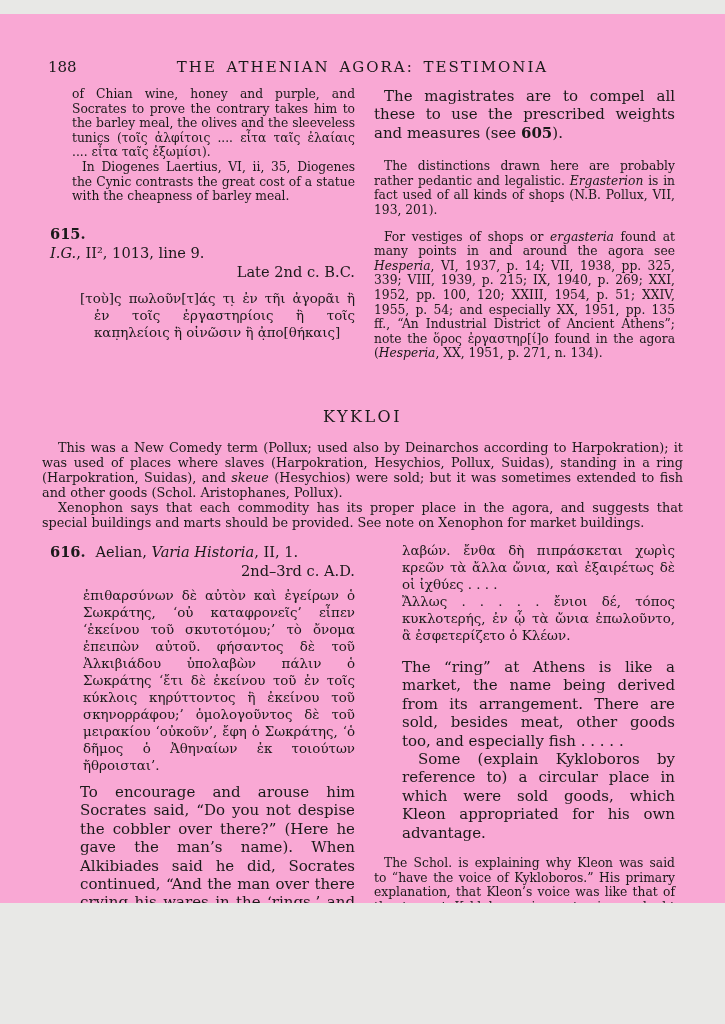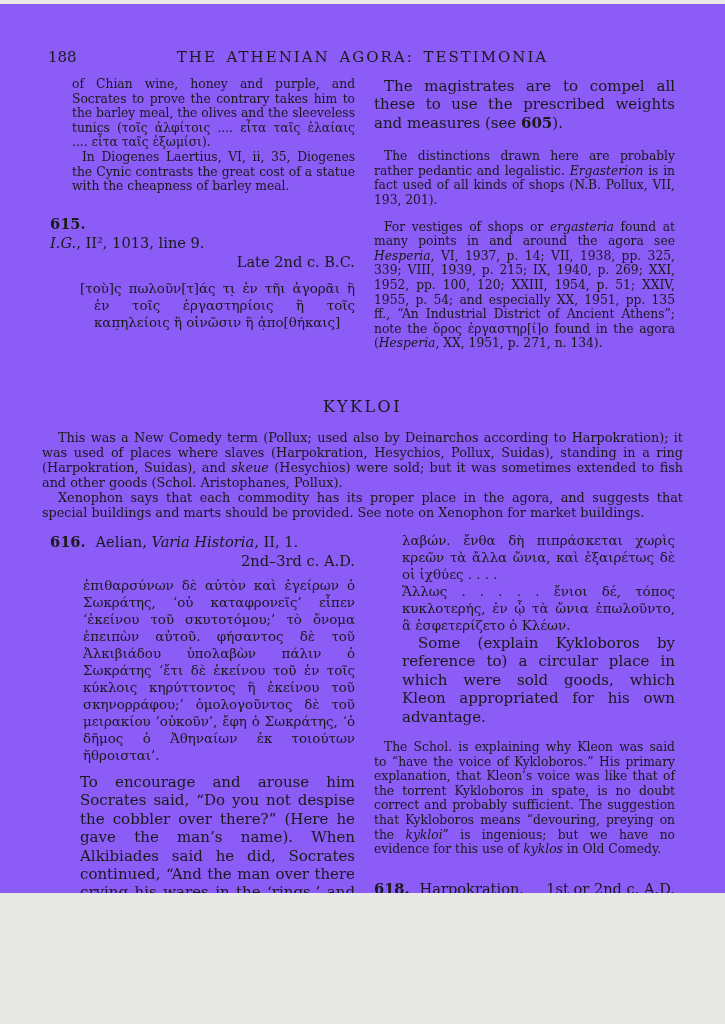--- a/index.html
+++ b/index.html
@@ -1,20 +1,20 @@
 <!DOCTYPE html>
 <html><head>
 <meta charset="utf-8">
 <style>
   html,body{margin:0;padding:0;background:#e8e8e6;}
   .page{
     position:relative;
     width:725px;height:889px;
-    margin:4px auto;
-    background:#8b5cf6;
+    margin:14px auto;
+    background:#f9a8d4;
     color:#1a1a1a;
     font-family:"DejaVu Serif", serif;
     overflow:hidden;
   }
   p{margin:0;}
   
   .header{position:absolute;top:44px;left:48px;right:48px;height:22px;}
   .page-num{position:absolute;left:0;top:0;font-size:15px;}
   .page-title{display:block;text-align:center;font-size:15px;letter-spacing:2px;word-spacing:3px;}
   
@@ -105,20 +105,21 @@
       <div class="date-line">2nd–3rd c. A.D.</div>
       <p class="greek g616L">ἐπιθαρσύνων δὲ αὐτὸν καὶ ἐγείρων ὁ Σωκράτης, ‘οὐ καταφρονεῖς’ εἶπεν ‘ἐκείνου τοῦ σκυτοτόμου;’ τὸ ὄνομα ἐπειπὼν αὐτοῦ. φήσαντος δὲ τοῦ Ἀλκιβιάδου ὑπολαβὼν πάλιν ὁ Σωκράτης ‘ἔτι δὲ ἐκείνου τοῦ ἐν τοῖς κύκλοις κηρύττοντος ἢ ἐκείνου τοῦ σκηνορράφου;’ ὁμολογοῦντος δὲ τοῦ μειρακίου ‘οὐκοῦν’, ἔφη ὁ Σωκράτης, ‘ὁ δῆμος ὁ Ἀθηναίων ἐκ τοιούτων ἤθροισται’.</p>
       <p class="trans t616L">To encourage and arouse him Socrates said, “Do you not despise the cobbler over there?” (Here he gave the man’s name). When Alkibiades said he did, Socrates continued, “And the man over there crying his wares in the ‘rings,’ and the tentmaker?” When the young man agreed, “Very well,” said Socrates, “the Athenian Demos is a collection of such men.”</p>
 
       <p class="greek g617">ὁ δὲ κύκλος Ἀθήνησίν ἐστι, καθάπερ μάκελλος ἐκ τῆς κατασκευῆς τὴν προσηγορίαν</p>
     </div>
 
     <div class="colR">
       <p class="greek g616R">λαβών. ἔνθα δὴ πιπράσκεται χωρὶς κρεῶν τὰ ἄλλα ὤνια, καὶ ἐξαιρέτως δὲ οἱ ἰχθύες . . . .</p>
       <p class="greek g616R">Ἄλλως . . . . . ἔνιοι δέ, τόπος κυκλοτερής, ἐν ᾧ τὰ ὤνια ἐπωλοῦντο, ἃ ἐσφετερίζετο ὁ Κλέων.</p>
+      <p class="trans t616R t616R1">The “ring” at Athens is like a market, the name being derived from its arrangement. There are sold, besides meat, other goods too, and especially fish . . . . .</p>
       <p class="trans t616R ind2">Some (explain Kykloboros by reference to) a circular place in which were sold goods, which Kleon appropriated for his own advantage.</p>
       <p class="note ind noteR">The Schol. is explaining why Kleon was said to “have the voice of Kykloboros.” His primary explanation, that Kleon’s voice was like that of the torrent Kykloboros in spate, is no doubt correct and probably sufficient. The suggestion that Kykloboros means “devouring, preying on the <i>kykloi</i>” is ingenious; but we have no evidence for this use of <i>kyklos</i> in Old Comedy.</p>
 
       <div class="ehead ehead-flush h618">
         <span class="num">618.</span>
         <span class="src">Harpokration.</span>
         <span class="date">1st or 2nd c. A.D.</span>
       </div>
       <p class="greek g618">Κύκλοι: Δείναρχος ἐν τῷ κατὰ Καλλαίσχρου. κύκλοι ἐκαλοῦντο οἱ τόποι ἐν οἷς ἐπωλοῦντό</p>
     </div>

